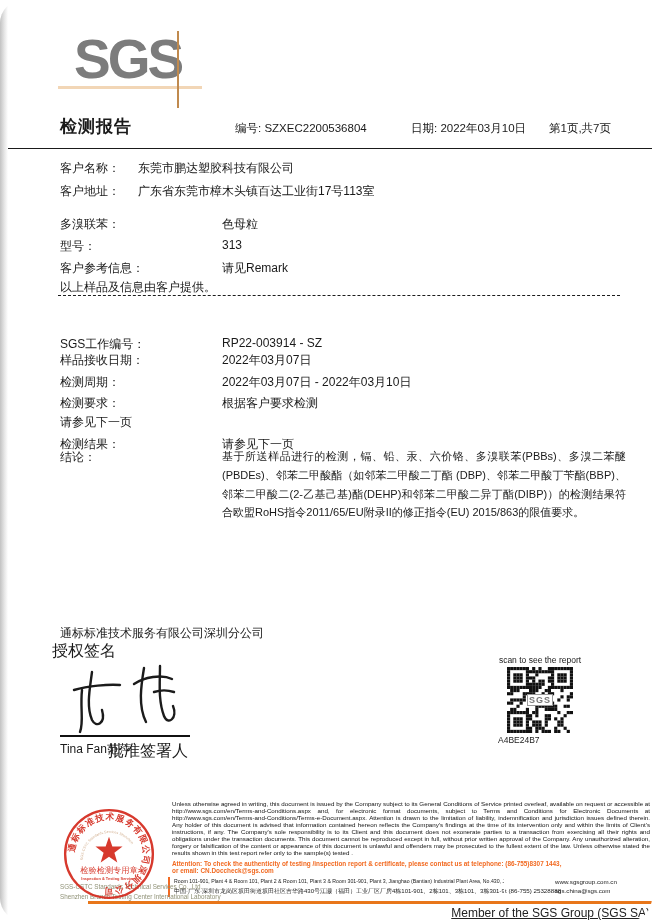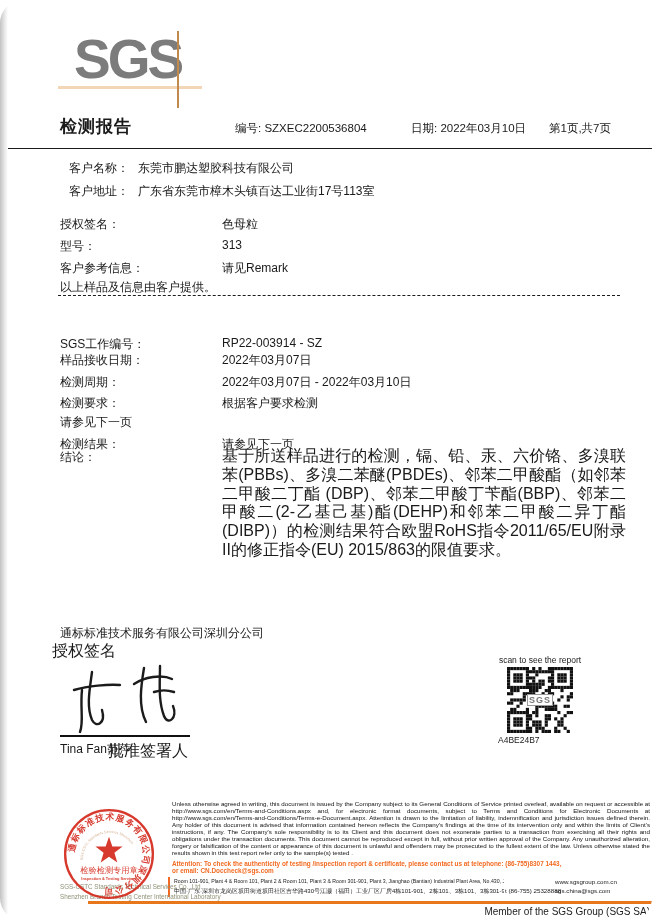--- a/index.html
+++ b/index.html
@@ -16,25 +16,25 @@
   
   .report-title{left:60px;top:115px;font-size:17px;font-weight:bold;letter-spacing:1px;}
   .hdr{font-size:11.5px;top:121px;}
   .hdr-no{left:235px;}
   .hdr-date{left:411px;}
   .hdr-page{left:549px;}
   .hdr-rule{left:8px;top:148px;width:644px;height:1.3px;background:#1a1a1a;}
   
   .row{display:flex;font-size:12px;left:60px;}
   .row .lbl{flex:0 0 auto;}
-  .w78{width:78px;text-align:center;}
+  .w78{width:78px;}
   .w162{width:162px;}
   .note{left:60px;font-size:12px;}
   .dashed{left:58px;top:295px;width:562px;border-top:1.6px dashed #1c1c1c;}
-  .conclusion{left:222px;top:447px;width:404px;font-size:16px;line-height:18.8px;text-align:justify;}
+  .conclusion{left:222px;top:447px;width:404px;font-size:11px;line-height:18.8px;text-align:justify;}
   .conclusion-lbl{left:60px;top:449px;font-size:12px;}
   
   .sig-company{left:60px;top:625px;font-size:12px;}
   .sig-auth{left:52px;top:641px;font-size:16px;}
   .sig-svg{left:68px;top:660px;}
   .sig-line{left:60px;top:735px;width:130px;height:1.6px;background:#111;}
   .sig-name{left:60px;top:741px;font-size:12px;}
   .sig-role{left:60px;top:741px;font-size:16px;margin-left:48px;}
   
   .qr-caption{left:498px;top:655px;width:84px;text-align:center;font-size:8.5px;color:#222;}
@@ -48,21 +48,21 @@
   .attention{left:172px;top:860px;width:478px;font-size:6.4px;line-height:7.2px;font-weight:bold;color:#f26a21;}
   .addr-bar{left:168px;top:877px;width:1.6px;height:20px;background:#f26a21;}
   .addr-en{left:174px;top:878px;width:330px;font-size:5.2px;color:#222;white-space:nowrap;overflow:hidden;}
   .addr-cn{left:174px;top:887px;width:330px;font-size:6px;color:#222;white-space:nowrap;overflow:hidden;}
   .addr-web{left:555px;top:878px;font-size:6.2px;color:#222;}
   .addr-phone{left:505px;top:887px;font-size:6.2px;color:#222;}
   .addr-email{left:555px;top:887px;font-size:6.2px;color:#222;}
   .co-line1{left:60px;top:883px;font-size:6.3px;color:#8f9176;}
   .co-line2{left:60px;top:893px;font-size:6.3px;color:#8f9176;}
   .footer-rule{left:88px;top:901px;width:564px;height:2.6px;background:#e8761a;}
-  .member{left:352px;top:906px;width:298px;text-align:right;font-size:10px;color:#222;}
+  .member{left:352px;top:906px;width:298px;text-align:right;font-size:12px;color:#222;text-decoration:underline;}
   .stamp{left:62px;top:807px;width:94px;height:94px;opacity:.93;}
 </style>
 </head>
 <body>
 
 <div class="page">
 
   <div class="abs scan-edge"></div>
 
   <div class="abs logo-text">SGS</div>
@@ -77,21 +77,21 @@
 
   <div class="abs row" style="top:160px">
     <span class="lbl w78">客户名称：</span>
     <span>东莞市鹏达塑胶科技有限公司</span>
   </div>
   <div class="abs row" style="top:183px">
     <span class="lbl w78">客户地址：</span>
     <span>广东省东莞市樟木头镇百达工业街17号113室</span>
   </div>
   <div class="abs row" style="top:216px">
-    <span class="lbl w162">授权签名：</span>
+    <span class="lbl w162">多溴联苯：</span>
     <span>色母粒</span>
   </div>
   <div class="abs row" style="top:238px">
     <span class="lbl w162">型号：</span>
     <span>313</span>
   </div>
   <div class="abs note" style="top:279px">以上样品及信息由客户提供。</div>
   <div class="abs row" style="top:260px">
     <span class="lbl w162">客户参考信息：</span>
     <span>请见Remark</span>

